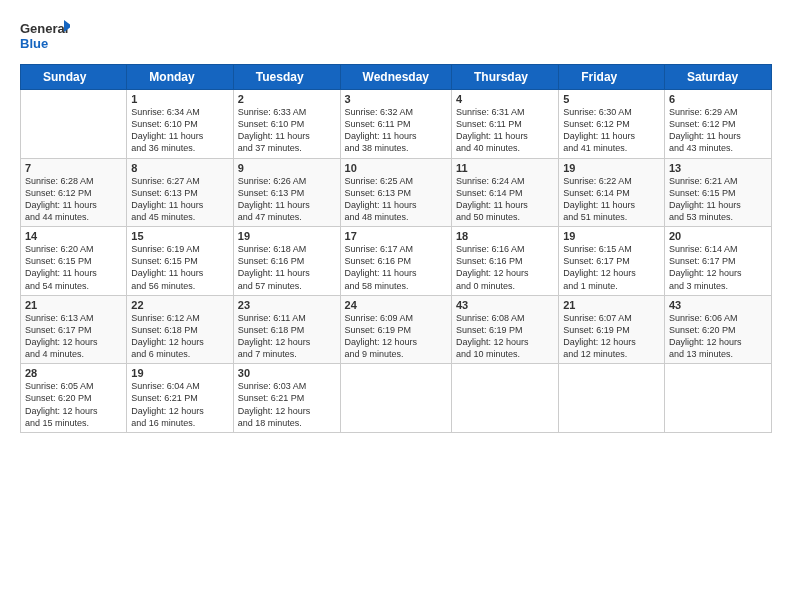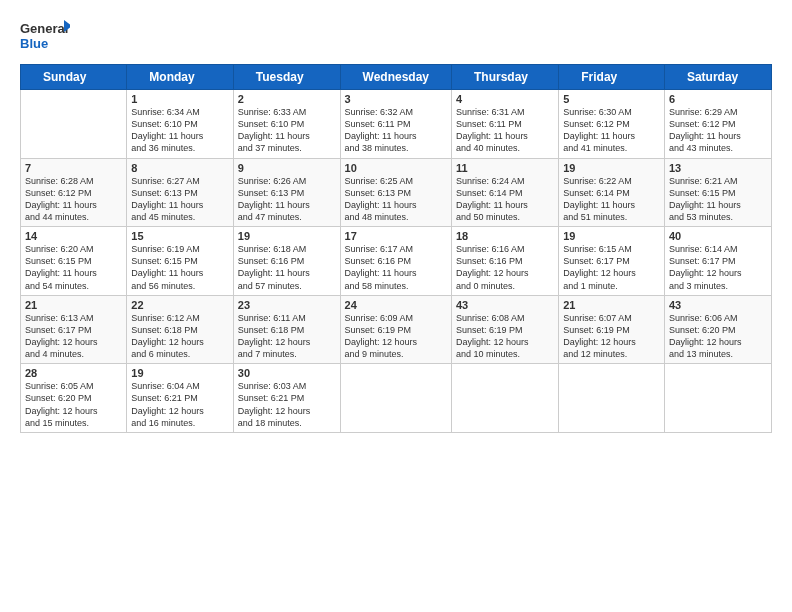--- a/index.html
+++ b/index.html
@@ -188,21 +188,21 @@
           </td>
           <td>
             <span class="day-num">18</span>
             <div class="day-info">Sunrise: 6:16 AM<br>Sunset: 6:16 PM<br>Daylight: 12 hours<br>and 0 minutes.</div>
           </td>
           <td>
             <span class="day-num">19</span>
             <div class="day-info">Sunrise: 6:15 AM<br>Sunset: 6:17 PM<br>Daylight: 12 hours<br>and 1 minute.</div>
           </td>
           <td>
-            <span class="day-num">40</span>
+            <span class="day-num">20</span>
             <div class="day-info">Sunrise: 6:14 AM<br>Sunset: 6:17 PM<br>Daylight: 12 hours<br>and 3 minutes.</div>
           </td>
         </tr>
         <tr>
           <td>
             <span class="day-num">21</span>
             <div class="day-info">Sunrise: 6:13 AM<br>Sunset: 6:17 PM<br>Daylight: 12 hours<br>and 4 minutes.</div>
           </td>
           <td>
             <span class="day-num">22</span>

